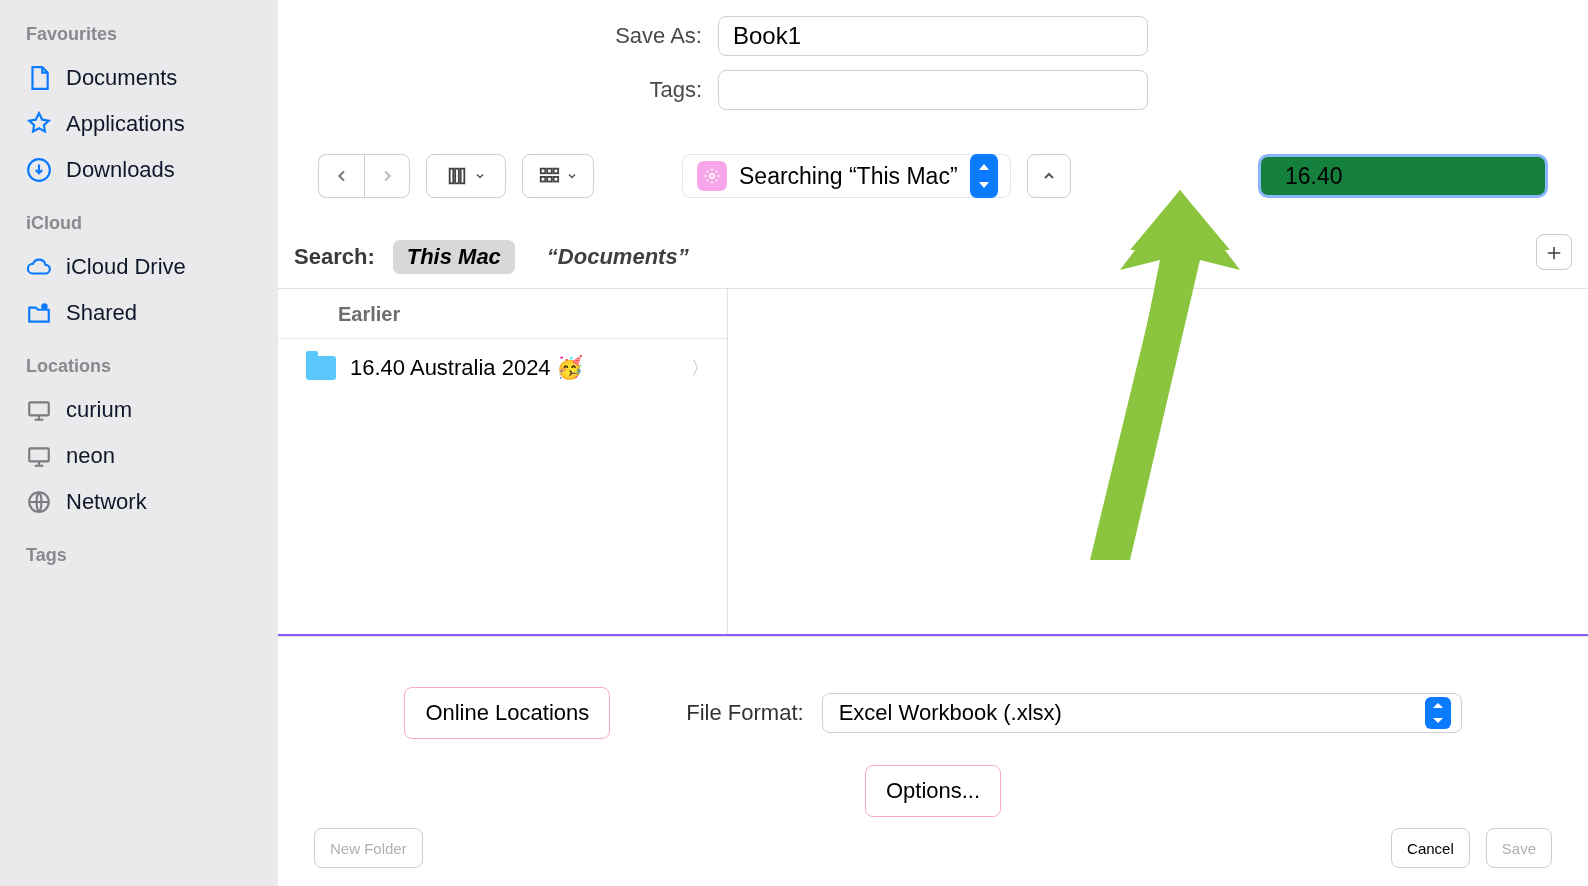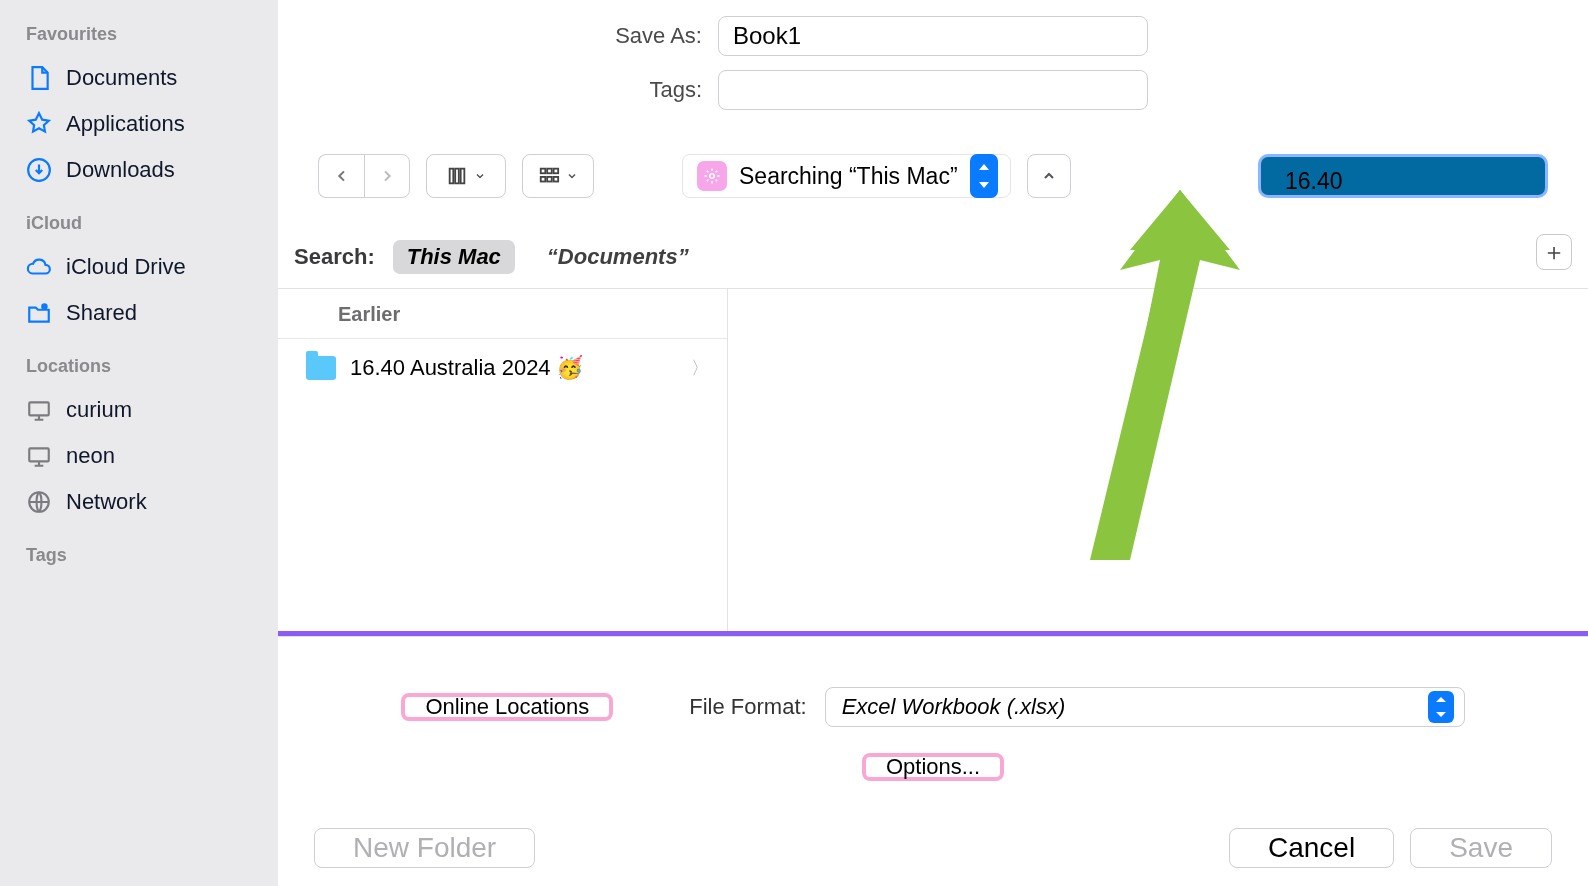--- a/index.html
+++ b/index.html
@@ -33,56 +33,56 @@
 .tb-group { width: 72px; gap:6px; }
 
 .location-pill { display:flex; align-items:center; gap:12px; height:44px; padding:0 12px 0 14px; border-radius:8px; background:#fff; border:1px solid #e5e5e7; font-size:23px; }
 .loc-pink { width:30px; height:30px; border-radius:7px; background:#f7a6ea; display:flex; align-items:center; justify-content:center;}
 .loc-pink svg{width:18px;height:18px;}
 .loc-stepper { width:28px; height:44px; background:#0a7aff; border-radius:7px; position:relative;}
 .loc-stepper::before,.loc-stepper::after{content:"";position:absolute;left:50%;transform:translateX(-50%);width:0;height:0;border-left:5px solid transparent;border-right:5px solid transparent;}
 .loc-stepper::before{top:10px;border-bottom:6px solid #fff;}
 .loc-stepper::after{bottom:10px;border-top:6px solid #fff;}
 
-.search-box { margin-left:auto; display:flex; align-items:flex-end; height:44px; width:290px; border:3px solid #8ab6ff; border-radius:10px; background:#0369a1; padding:0 10px 0 12px; gap:12px;}
+.search-box { margin-left:auto; display:flex; align-items:center; height:44px; width:290px; border:3px solid #8ab6ff; border-radius:10px; background:#15803d; padding:0 10px 0 12px; gap:12px;}
 .search-box input { flex:1; border:none; outline:none; font-size:23px; background:transparent;}
 
 
 .scope-bar { display:flex; align-items:center; gap:18px; padding:20px 24px 14px 16px; border-bottom:1px solid #e2e2e4; position:relative;}
 .scope-bar .lbl { font-size:22px; font-weight:600; color:#3a3a3c; }
 .scope-chip { padding:4px 14px; border-radius:7px; font-size:22px; font-weight:600;font-style:italic;}
 .scope-chip.active { background:#d8d8da; }
 .scope-chip.inactive { color:#404040; }
 .plus-btn { position:absolute; right:16px; top:14px; width:36px; height:36px; border:1px solid #c9c9cc; border-radius:8px; display:flex; align-items:center; justify-content:center; font-size:24px; color:#444;}
 
 
-.results { flex:1; display:flex; border-bottom:5px solid #8b5cf6; min-height:0;gap:46px;}
+.results { flex:1; display:flex; border-bottom:2px solid #8b5cf6; min-height:0;gap:46px;}
 .col-left { width:450px; border-right:1px solid #e2e2e4; }
 .col-head { padding:14px 0 12px 60px; font-size:20px; color:#6d6d70; font-weight:600; border-bottom:1px solid #e8e8ea; }
 .result-row { display:flex; align-items:center; gap:14px; padding:16px 16px 16px 28px; font-size:22px; position:relative;}
 .folder-ico { width:30px; height:24px; background:#5ac8fa; border-radius:3px; position:relative;}
 .folder-ico::before{content:"";position:absolute;top:-5px;left:0;width:12px;height:7px;background:#5ac8fa;border-radius:2px 2px 0 0;}
 .result-row .chev { position:absolute; right:18px; color:#b0b0b4; font-size:18px;}
 
 
 .bottom { border-top:1px solid #e2e2e4; padding:50px 0 0 0; position:relative; height:250px;}
 .ff-row { display:flex; align-items:center; justify-content:center; gap:18px; margin-bottom:26px;}
-.pill-btn { height:28px; padding:0 20px; border:4px solid #f9a8d4; border-radius:8px; background:#fff; font-size:22px; display:flex; align-items:center;}
+.pill-btn { height:52px; padding:0 20px; border:1px solid #f9a8d4; border-radius:8px; background:#fff; font-size:22px; display:flex; align-items:center;}
 .ff-label { font-size:22px; color:#333; }
 .ff-select { height:40px; width:640px; border:1px solid #cfcfd2; border-radius:8px; display:flex; align-items:center; padding:0 10px 0 16px; font-size:22px; background:#fff; gap:10px;}
-.ff-select .selval{flex:1;font-style:italic;}
+.ff-select .selval{flex:1;}
 .sel-stepper { width:26px; height:32px; background:#0a7aff; border-radius:6px; position:relative;}
 .sel-stepper::before,.sel-stepper::after{content:"";position:absolute;left:50%;transform:translateX(-50%);width:0;height:0;border-left:5px solid transparent;border-right:5px solid transparent;}
 .sel-stepper::before{top:6px;border-bottom:5px solid #fff;}
 .sel-stepper::after{bottom:6px;border-top:5px solid #fff;}
 
 
 .footer { position:absolute; bottom:18px; left:0; right:0; display:flex; align-items:center; padding:0 36px;}
 .footer .spacer { flex:1; }
-.footer .fbtn { height:40px; padding:0 38px; border:1px solid #cfcfd2; border-radius:8px; background:#fff; font-size:28px; display:flex; align-items:center;}
+.footer .fbtn { height:40px; padding:0 15px; border:1px solid #cfcfd2; border-radius:8px; background:#fff; font-size:15px; display:flex; align-items:center;}
 .footer .fbtn.disabled { color:#b0b0b4; }
 .footer .fbtn + .fbtn { margin-left:16px; }
 
 
 .arrow { position:absolute; left:1090px; top:190px; width:140px; height:370px; pointer-events:none;}
 .arrow svg { width:100%; height:100%; overflow:visible;}
 </style>
 </head>
 <body>
 

